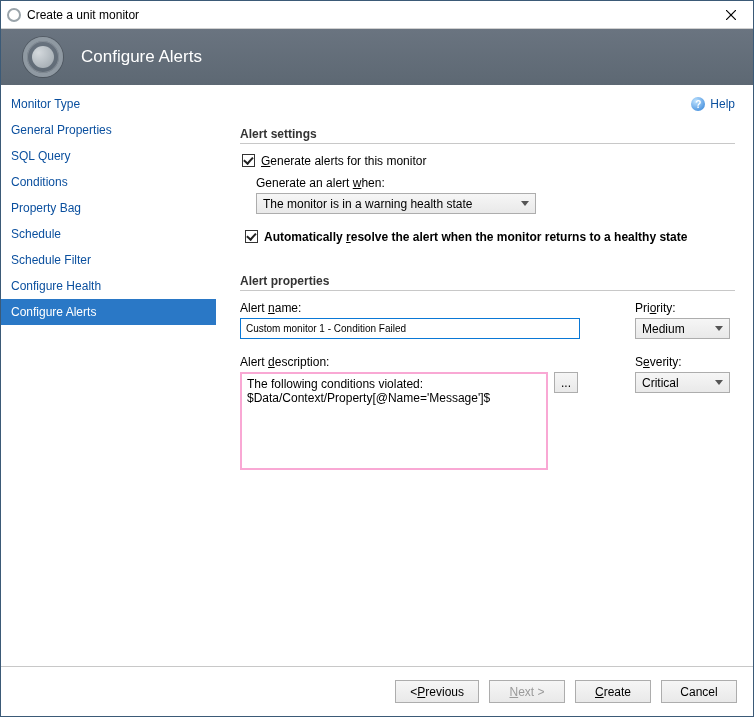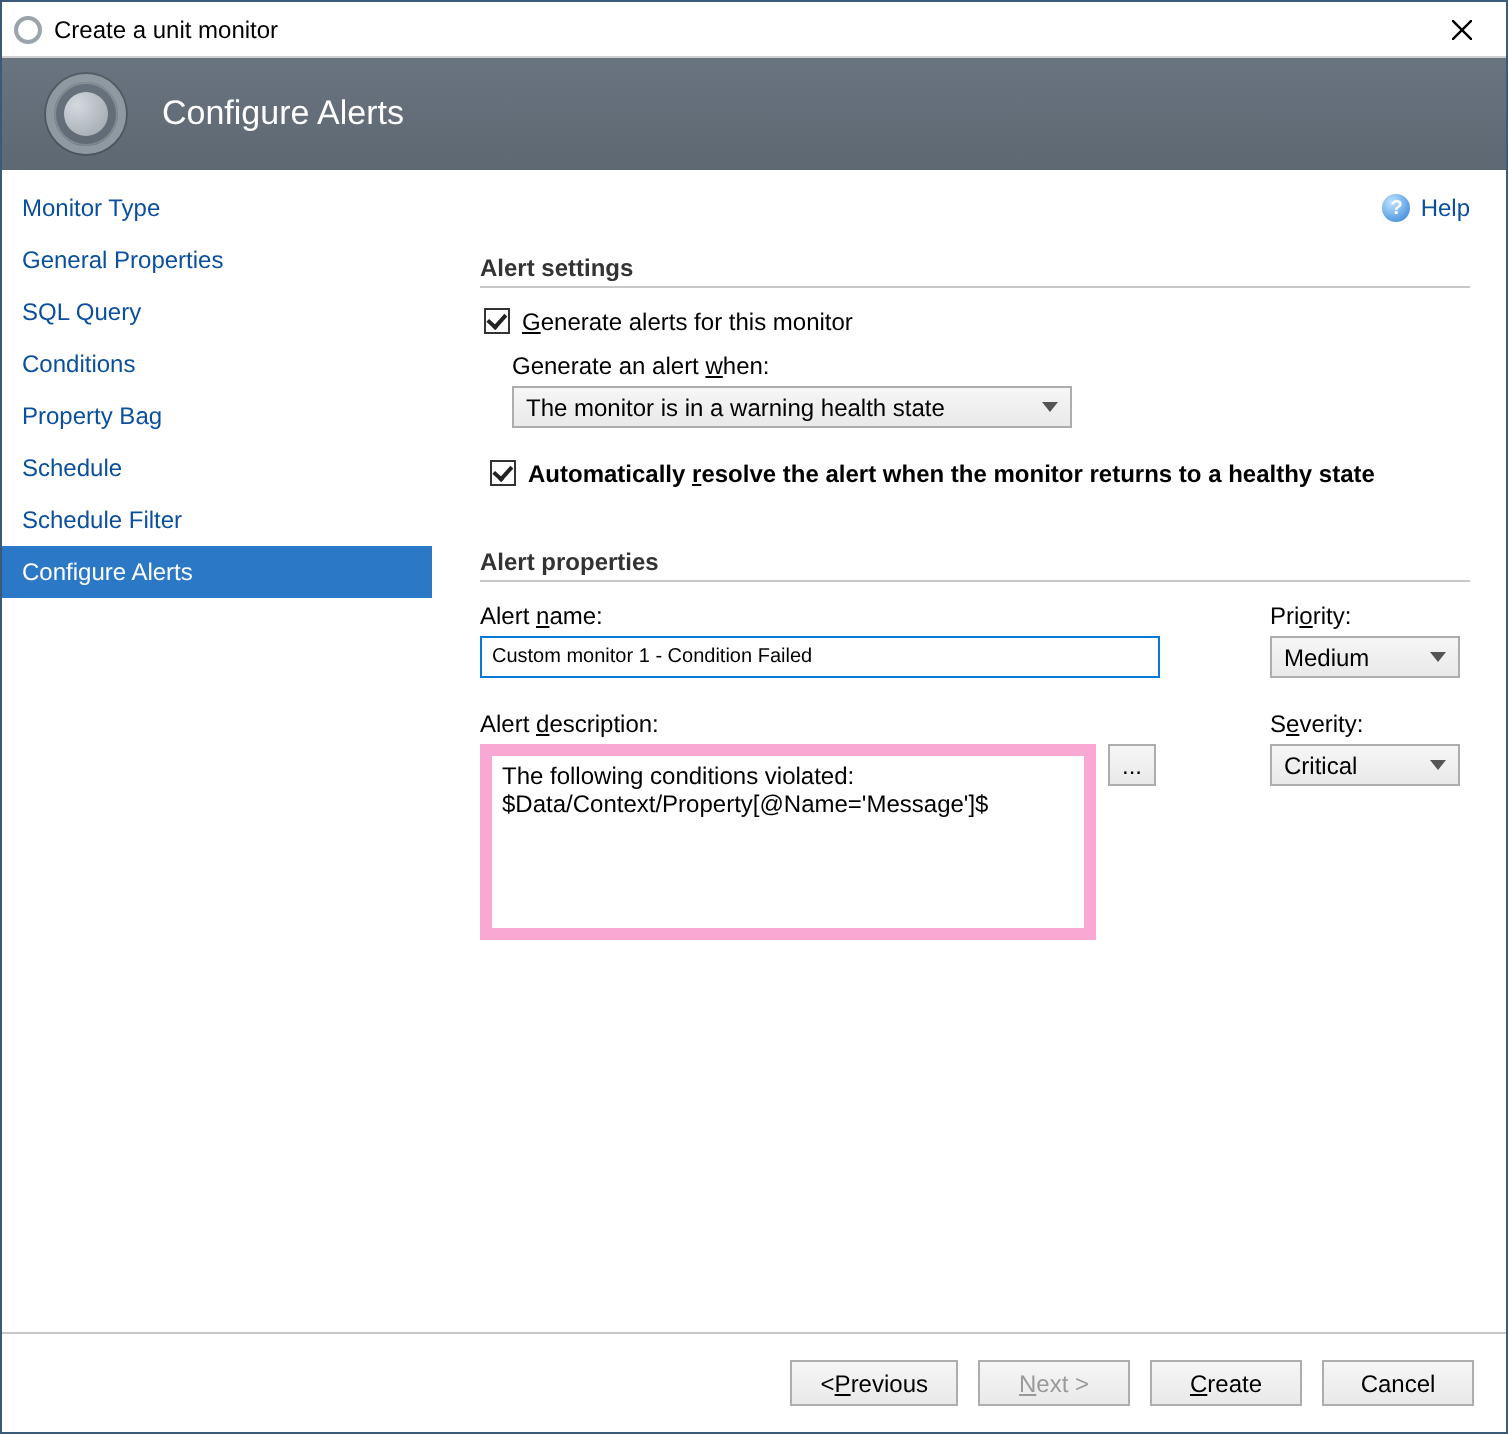--- a/index.html
+++ b/index.html
@@ -47,21 +47,21 @@
     .select.small { width: 95px; gap: 18px; }
     .select-arrow { width: 0; height: 0; border-left: 4px solid transparent; border-right: 4px solid transparent; border-top: 5px solid #555; margin-right: 2px; }
 
     .two-col { display: flex; gap: 24px; align-items: flex-start; }
     .col-left { width: 340px; }
     .col-right { width: 100px; margin-left: auto; }
 
     .text-input { width: 100%; height: 21px; border: 1px solid #0a78d6; padding: 0 5px; outline: none; font-size: 10px; }
 
     .textarea-wrap { display: flex; gap: 6px; }
-    .textarea { width: 308px; height: 98px; border: 6px solid #f9a8d4; padding: 3px 5px; font-size: 12px; white-space: pre-wrap; overflow: hidden; background: #fff; }
+    .textarea { width: 308px; height: 98px; border: 2px solid #f9a8d4; padding: 3px 5px; font-size: 12px; white-space: pre-wrap; overflow: hidden; background: #fff; }
     .ellipsis-btn { width: 24px; height: 21px; border: 1px solid #adadad; background: linear-gradient(#f6f6f6,#e9e9e9); display: flex; align-items: center; justify-content: center; cursor: pointer; }
     .gap-16 { height: 16px; }
 
     
     .footer { height: 50px; border-top: 1px solid #c8c8c8; display: flex; align-items: center; justify-content: flex-end; padding-right: 16px; gap: 10px; }
     .btn { min-width: 76px; height: 23px; border: 1px solid #adadad; background: linear-gradient(#f6f6f6,#e9e9e9); display: flex; align-items: center; justify-content: center; cursor: pointer; padding: 0 14px; }
     .btn.disabled { color: #9a9a9a; cursor: default; }
   </style>
 </head>
 <body>
@@ -87,20 +87,21 @@
 
 <div class="content">
   <div class="sidebar">
     <div class="nav-item">Monitor Type</div>
     <div class="nav-item">General Properties</div>
     <div class="nav-item">SQL Query</div>
     <div class="nav-item">Conditions</div>
     <div class="nav-item">Property Bag</div>
     <div class="nav-item">Schedule</div>
     <div class="nav-item">Schedule Filter</div>
+    <div class="nav-item">Configure Health</div>
     <div class="nav-item selected">Configure Alerts</div>
   </div>
 
   <div class="main">
     <div class="help-row">
       <div class="help-link">
         <div class="help-icon">?</div>
         <span>Help</span>
       </div>
     </div>

